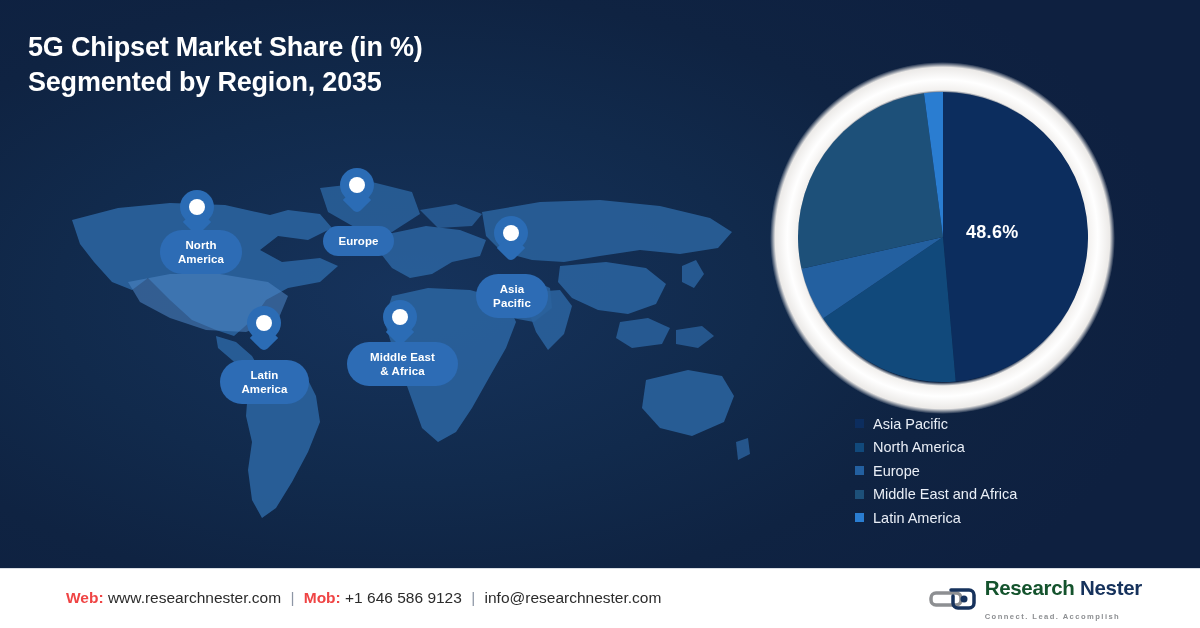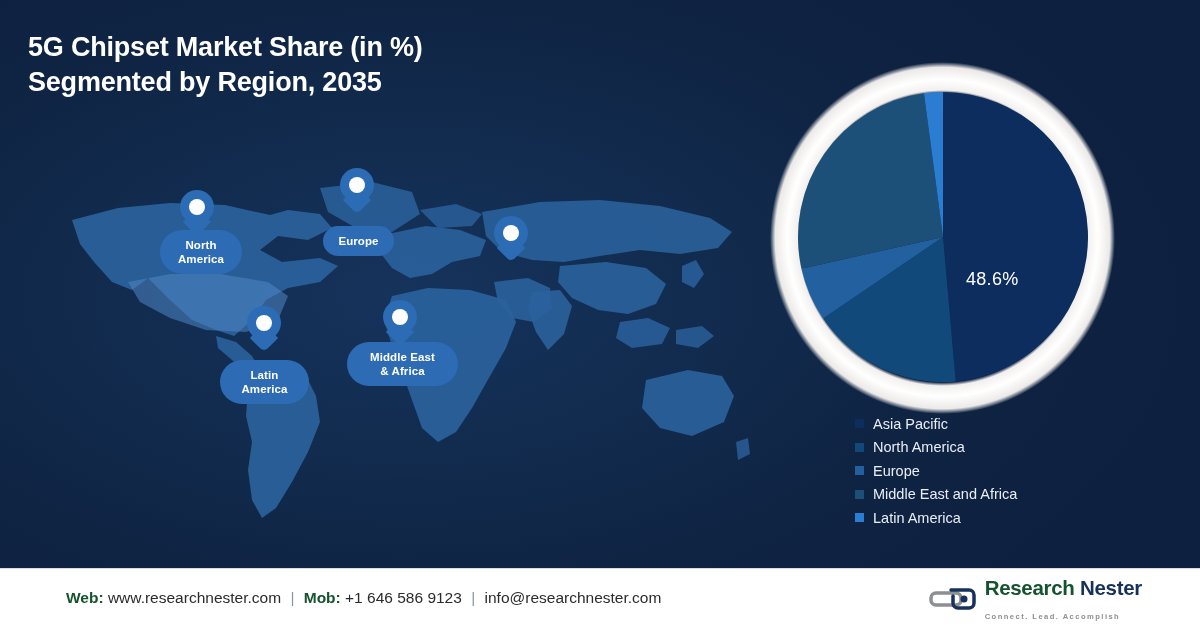--- a/index.html
+++ b/index.html
@@ -95,23 +95,22 @@
   }
   .pie-svg {
     position:absolute; left:28px; top:30px;
     width:290px; height:290px;
   }
   .pie-label {
     position:absolute;
     left:196px; top:160px;
     color:#ffffff;
     font-size:18px;
-    font-weight:normal;
+    font-weight:bold;
     letter-spacing:0.3px;
-    margin-top:47px;
   }
 
   
   .legend {
     position:absolute; left:855px; top:412px;
     width:330px;
   }
   .legend-row {
     display:flex; align-items:center;
     height:23.5px;
@@ -134,21 +133,21 @@
     width:1200px; height:60px;
     background:#ffffff;
     border-top:1px solid #d8dde4;
   }
   .footer-text {
     position:absolute; left:66px; top:20px;
     font-size:15.5px;
     color:#2b2b2b;
     white-space:nowrap;
   }
-  .footer-text b { color:#14532d; font-weight:bold; }
+  .footer-text b { color:#ef4444; font-weight:bold; }
   .footer-text .sep { color:#8d96a5; padding:0 5px; }
 
   .logo {
     position:absolute; right:58px; top:14px;
     display:flex; align-items:center;
     height:32px;
   }
   .logo-mark { width:47px; height:26px; margin-right:9px; flex:0 0 auto; }
   .logo-text { display:flex; flex-direction:column; justify-content:center; }
   .logo-name { font-size:20.5px; font-weight:bold; line-height:1.05; letter-spacing:-0.3px; }
@@ -228,20 +227,22 @@
         <div class="tip"></div>
         <div class="dot"></div>
       </div>
       <div class="pin-label" style="left:303px; top:56px; width:71px;">Europe</div>
 
       <div class="pin" style="left:474px; top:46px;">
         <div class="head"></div>
         <div class="tip"></div>
         <div class="dot"></div>
       </div>
+      <div class="pin-label" style="left:456px; top:104px; width:72px;">Asia
+Pacific</div>
 
       <div class="pin" style="left:227px; top:136px;">
         <div class="head"></div>
         <div class="tip"></div>
         <div class="dot"></div>
       </div>
       <div class="pin-label" style="left:200px; top:190px; width:89px;">Latin
 America</div>
 
       <div class="pin" style="left:363px; top:130px;">

